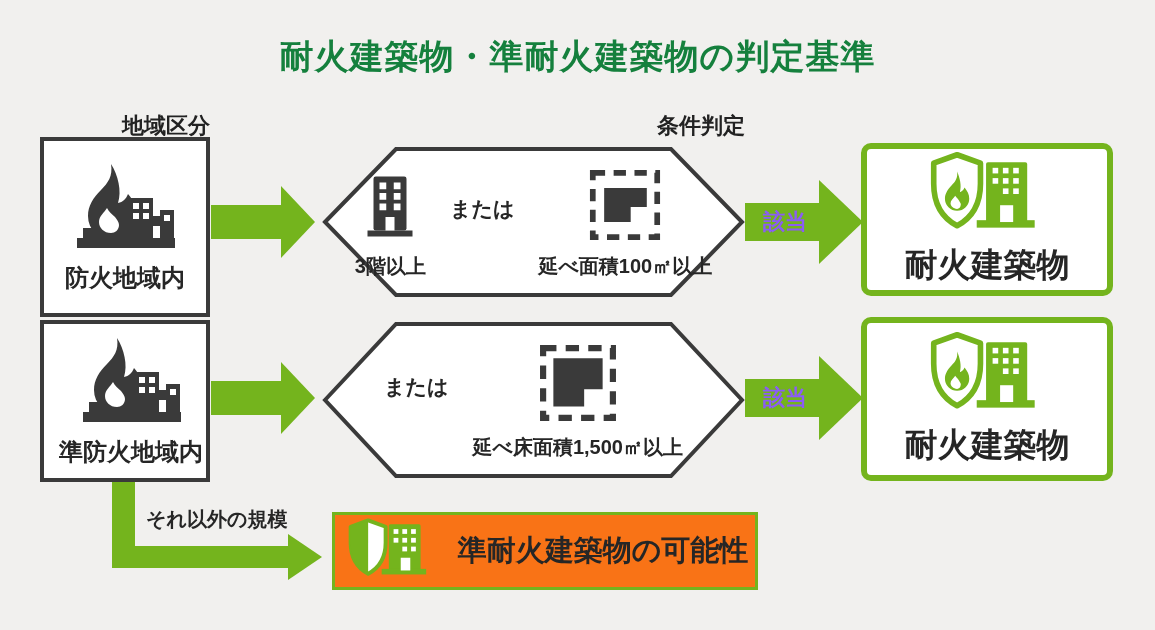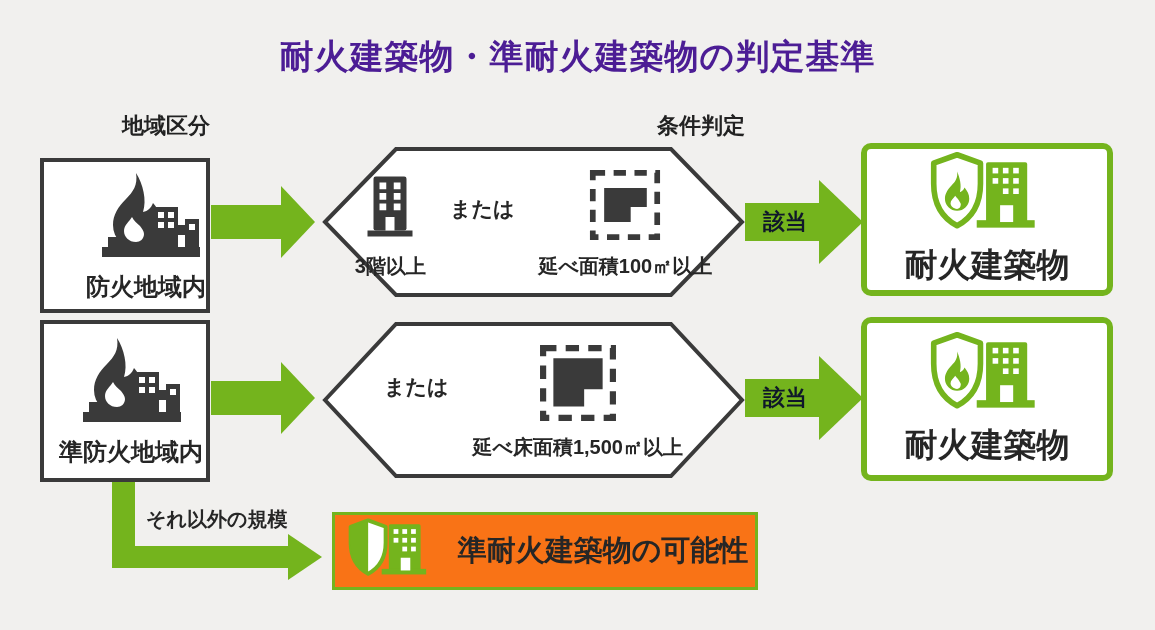--- a/index.html
+++ b/index.html
@@ -1,29 +1,29 @@
 <!DOCTYPE html>
 <html><head>
 <meta charset="utf-8">
 <style>
   html,body{margin:0;padding:0;}
   body{font-family:"Liberation Sans","DejaVu Sans",sans-serif;background:#f1f0ee;}
   .canvas{position:relative;width:1155px;height:630px;background:#f1f0ee;overflow:hidden;color:#262626;}
 
   .title{position:absolute;left:0;top:34px;width:1155px;text-align:center;
-         font-size:34px;font-weight:bold;letter-spacing:1px;color:#4c1d95;}
+         font-size:34px;font-weight:bold;letter-spacing:1px;color:#15803d;}
 
   .col-header{position:absolute;font-size:22px;font-weight:bold;text-align:right;color:#222;}
   .col-header.area{left:40px;top:111px;width:170px;}
   .col-header.cond{left:322px;top:111px;width:423px;}
 
   
   .area-box{position:absolute;left:40px;width:170px;background:#fff;border:4px solid #3a3a3a;
             box-sizing:border-box;display:flex;flex-direction:column;align-items:center;justify-content:center;gap:6px;}
-  .area-box.r1{top:158px;height:155px;align-items:flex-end;}
+  .area-box.r1{top:137px;height:180px;}
   .area-box.r2{top:320px;height:162px;padding-left:12px;}
   .area-box svg{width:112px;height:92px;}
   .area-label{font-size:24px;font-weight:bold;white-space:nowrap;}
 
   
   .plain-arrow{position:absolute;left:211px;width:104px;height:72px;}
   .plain-arrow.r1{top:186px;}
   .plain-arrow.r2{top:362px;}
 
   
@@ -39,21 +39,21 @@
   .bldg4{width:50px;height:82px;}
   .dashed1{width:72px;height:72px;}
   .dashed2{width:78px;height:78px;}
 
   
   .match-arrow{position:absolute;left:745px;width:118px;height:88px;}
   .match-arrow.r1{top:178px;}
   .match-arrow.r2{top:354px;}
   .match-arrow svg{position:absolute;inset:0;width:100%;height:100%;}
   .match-label{position:absolute;left:4px;width:72px;top:50%;transform:translateY(-50%);
-               text-align:center;color:#0f172a;font-size:22px;font-weight:bold;}
+               text-align:center;color:#8b5cf6;font-size:22px;font-weight:bold;}
 
   
   .result-box{position:absolute;left:861px;width:252px;background:#fff;border:6px solid #74b41d;border-radius:10px;
               box-sizing:border-box;display:flex;flex-direction:column;align-items:center;justify-content:center;gap:2px;}
   .result-box.r1{top:143px;height:153px;}
   .result-box.r2{top:317px;height:164px;}
   .result-box svg{width:122px;height:86px;}
   .result-label{font-size:33px;font-weight:bold;white-space:nowrap;}
 
   

